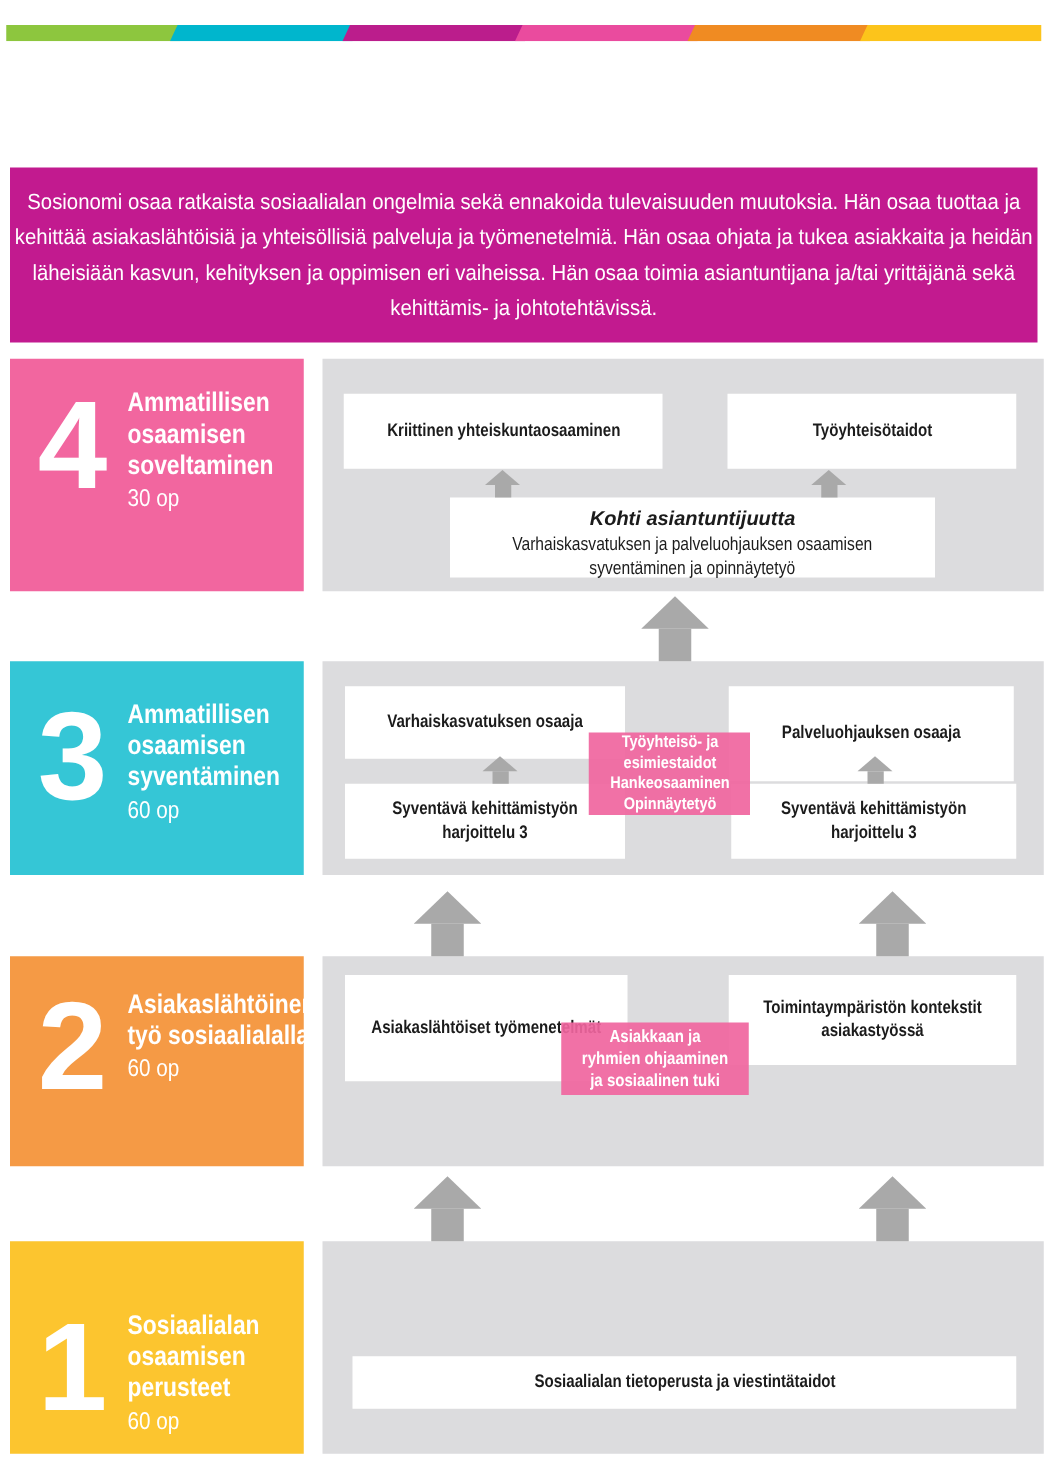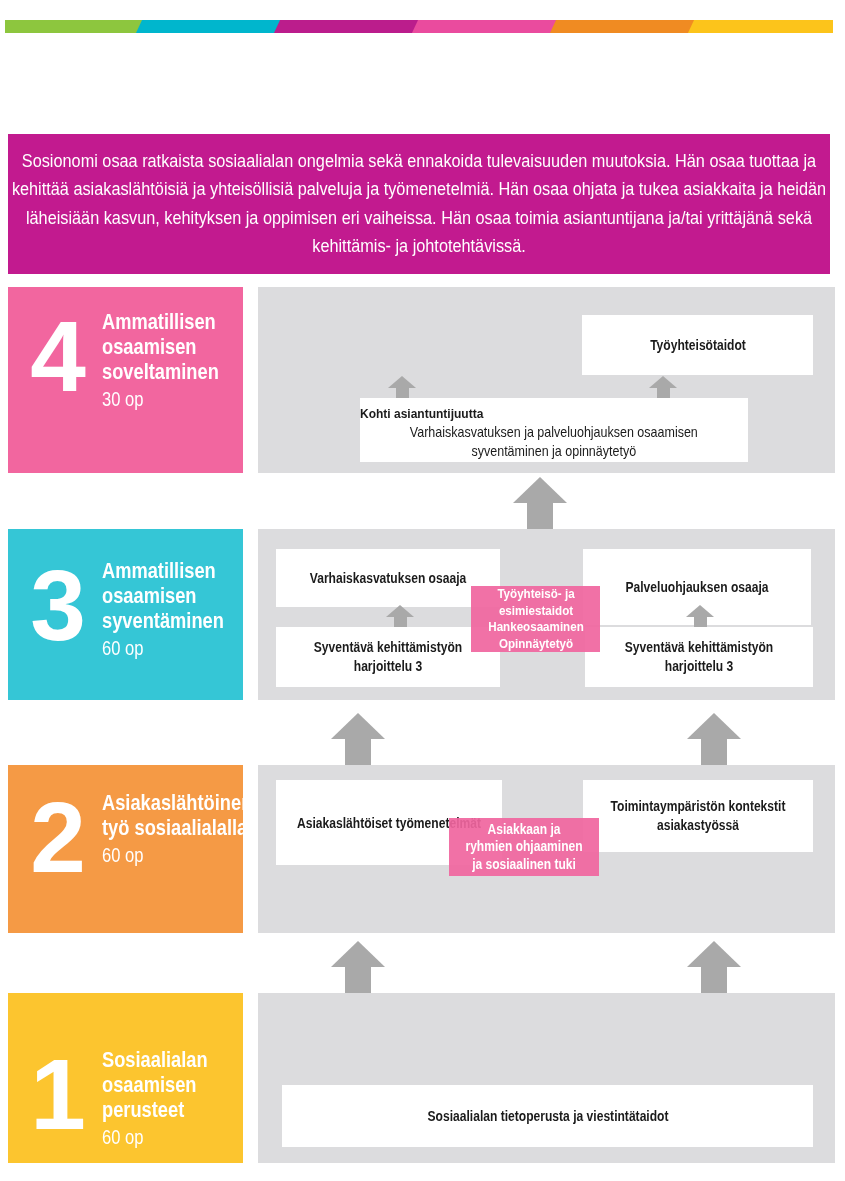--- a/index.html
+++ b/index.html
@@ -33,21 +33,21 @@
   .panel { background:#dcdcde; }
 
   
   .course-box { background:#ffffff; color:#1b1b1b; font-weight:bold; font-size:14.5px; }
   .course-box .cond { position:absolute; top:50%; left:50%; width:120%;
       transform:translate(-50%,-50%) scaleX(0.833);
       text-align:center; white-space:pre-line; line-height:1.3; }
 
   
   .kohti { background:#ffffff; color:#1b1b1b; box-sizing:border-box; padding-top:9px; }
-  .kohti-title { font-size:12px; font-weight:bold; }
+  .kohti-title { text-align:center; font-size:16px; font-weight:bold;font-style:italic; }
   .kohti-sub { width:120%; margin-left:-10%; transform:scaleX(0.833); transform-origin:center top;
       text-align:center; white-space:pre-line; font-size:15px; line-height:1.28; margin-top:1px; }
 
   
   .overlay { color:#ffffff; font-weight:bold; font-size:13.5px; z-index:5; }
   .overlay .cond { position:absolute; top:50%; left:50%; width:120%;
       transform:translate(-50%,-50%) scaleX(0.86);
       text-align:center; white-space:pre-line; line-height:1.24; }
 
   
@@ -84,20 +84,23 @@
     <div class="label-num">4</div>
     <div class="label-text">
       <span class="label-title">Ammatillisen
 osaamisen
 soveltaminen</span>
       <span class="label-credits">30 op</span>
     </div>
   </div>
   <div class="panel abs" style="left:258px; top:287px; width:577px; height:186px;"></div>
 
+  <div class="course-box abs" style="left:275px; top:315px; width:255px; height:60px;">
+    <span class="cond">Kriittinen yhteiskuntaosaaminen</span>
+  </div>
   <div class="course-box abs" style="left:582px; top:315px; width:231px; height:60px;">
     <span class="cond">Työyhteisötaidot</span>
   </div>
 
   <div class="arrow sm abs" style="left:388px; top:376px;">
       <div class="head"></div>
       <div class="stem"></div>
     </div>
   <div class="arrow sm abs" style="left:649px; top:376px;">
       <div class="head"></div>
@@ -204,17 +207,17 @@
     <div class="label-num">1</div>
     <div class="label-text">
       <span class="label-title">Sosiaalialan
 osaamisen
 perusteet</span>
       <span class="label-credits">60 op</span>
     </div>
   </div>
   <div class="panel abs" style="left:258px; top:993px; width:577px; height:170px;"></div>
 
-  <div class="course-box abs" style="left:282px; top:1085px; width:531px; height:62px;">
+  <div class="course-box abs" style="left:282px; top:1085px; width:531px; height:42px;">
     <span class="cond">Sosiaalialan tietoperusta ja viestintätaidot</span>
   </div>
 
 </div>
 
 </body></html>

